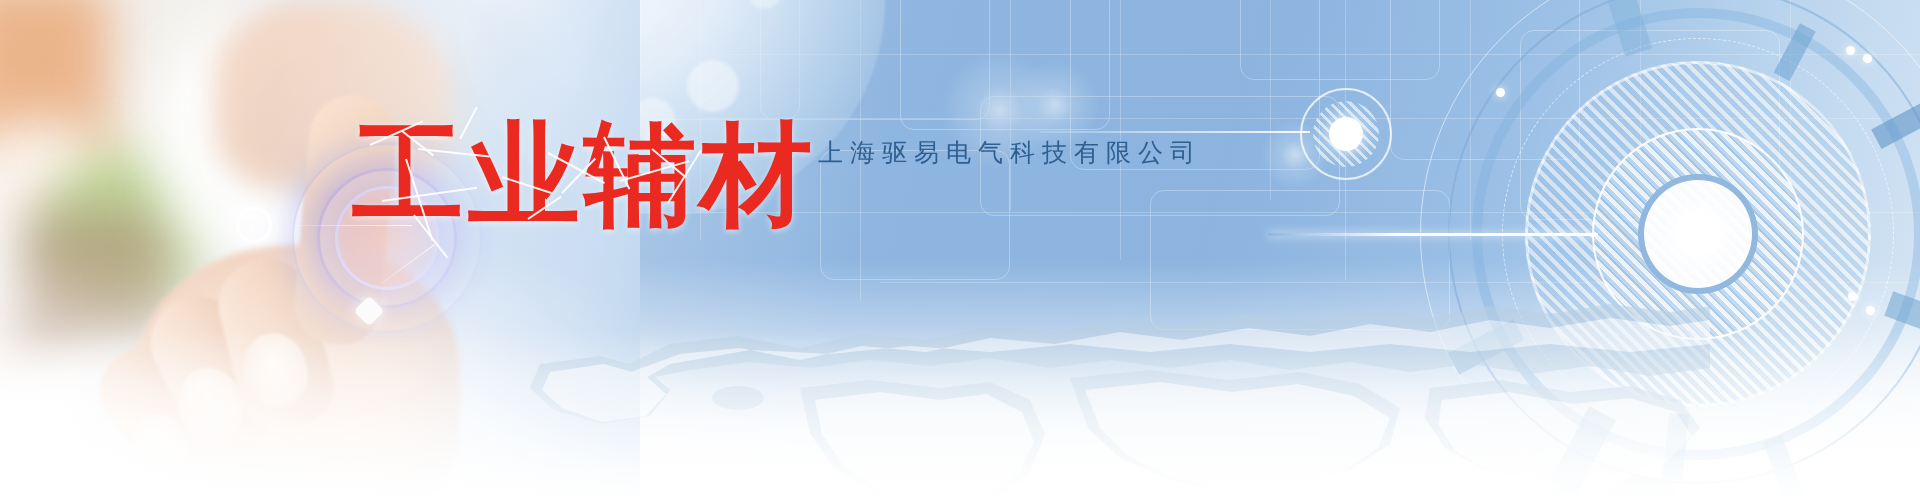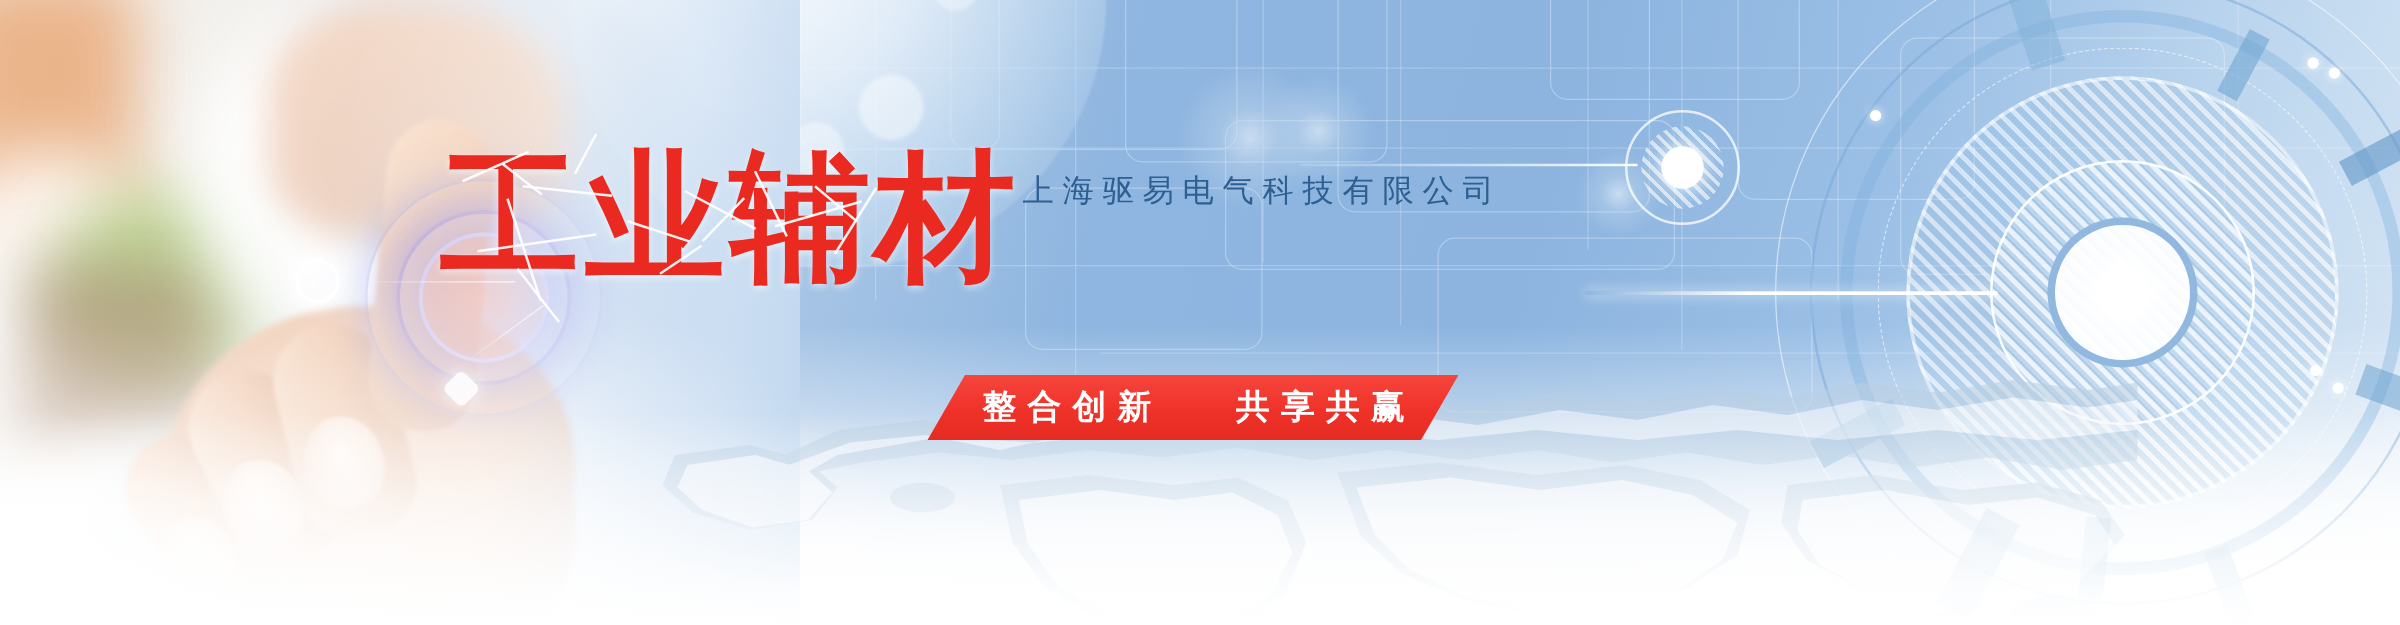--- a/index.html
+++ b/index.html
@@ -381,20 +381,15 @@
       <div class="crack" style="left:268px; top:62px;  width:72px;  transform:rotate(-16deg);"></div>
       <div class="crack" style="left:300px; top:30px;  width:44px;  transform:rotate(40deg);"></div>
       <div class="crack" style="left:316px; top:84px;  width:62px;  transform:rotate(-58deg);"></div>
       <div class="crack" style="left:150px; top:58px;  width:52px;  transform:rotate(18deg);"></div>
       <div class="crack" style="left:176px; top:100px; width:40px;  transform:rotate(-34deg);"></div>
     </div>
 
     <div class="company">上海驱易电气科技有限公司</div>
 
 
-    <div class="ribbon">
-      <span>整合创新</span>
-      <span class="gap"></span>
-      <span>共享共赢</span>
-    </div>
 
   </div>
 </div>
 
 </body></html>

